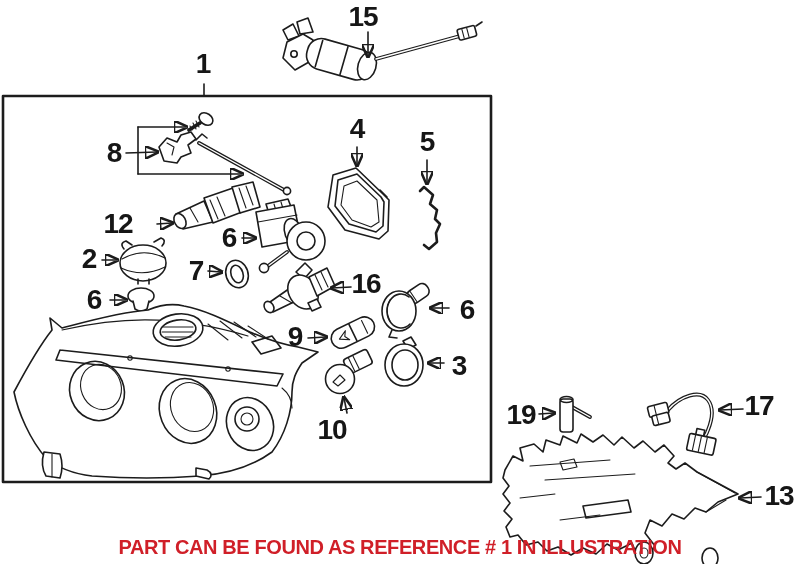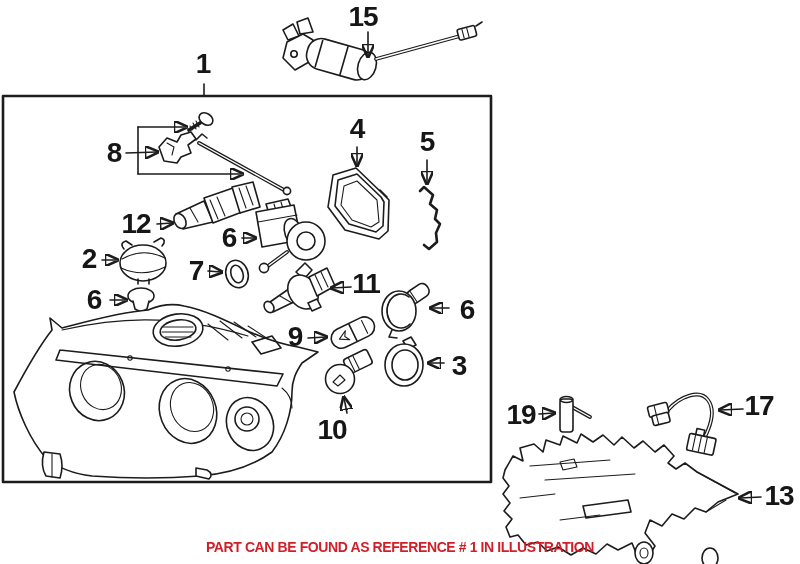--- a/index.html
+++ b/index.html
@@ -18,26 +18,26 @@
   .lineart .boxline{stroke-width:2.6;}
   .lineart .thin{stroke-width:1.1;}
   .callout{
     position:absolute;transform:translate(-50%,-50%);
     font-size:28px;font-weight:700;color:#161616;line-height:1;
     letter-spacing:-1px;white-space:nowrap;
   }
   .cn-1{left:203px;top:64px}.cn-2{left:89px;top:259px}.cn-3{left:459px;top:366px}
   .cn-4{left:357px;top:129px}.cn-5{left:427px;top:142px}.cn-6{left:229px;top:238px}
   .cn-7{left:196px;top:271px}.cn-8{left:114px;top:153px}.cn-9{left:295px;top:337px}
-  .cn-10{left:332px;top:430px}.cn-11{left:366px;top:284px}.cn-12{left:136px;top:224px}
+  .cn-10{left:332px;top:430px}.cn-11{left:366px;top:284px}.cn-12{left:118px;top:224px}
   .cn-13{left:467px;top:310px}.cn-14{left:94px;top:300px}.cn-15{left:363px;top:17px}
   .cn-16{left:779px;top:496px}.cn-17{left:759px;top:406px}.cn-18{left:521px;top:415px}
   .note{
     position:absolute;left:400px;top:547px;transform:translate(-50%,-50%);
-    color:#d01f28;font-size:14px;font-weight:700;letter-spacing:-0.4px;
+    color:#d01f28;font-size:20px;font-weight:700;letter-spacing:-0.4px;
     white-space:nowrap;z-index:5;
   }
 </style>
 </head>
 <body>
 
 <div class="stage">
 
   <svg class="lineart" width="800" height="564" viewBox="0 0 800 564">
     <defs>
@@ -279,21 +279,21 @@
   <div class="callout cn-1">1</div>
   <div class="callout cn-2">2</div>
   <div class="callout cn-3">3</div>
   <div class="callout cn-4">4</div>
   <div class="callout cn-5">5</div>
   <div class="callout cn-6">6</div>
   <div class="callout cn-7">7</div>
   <div class="callout cn-8">8</div>
   <div class="callout cn-9">9</div>
   <div class="callout cn-10">10</div>
-  <div class="callout cn-11">11</div>
+  <div class="callout cn-11">16</div>
   <div class="callout cn-12">12</div>
   <div class="callout cn-13">6</div>
   <div class="callout cn-14">6</div>
   <div class="callout cn-15">15</div>
   <div class="callout cn-16">13</div>
   <div class="callout cn-17">17</div>
   <div class="callout cn-18">19</div>
 
   <div class="note">PART CAN BE FOUND AS REFERENCE # 1 IN ILLUSTRATION</div>
 </div>

